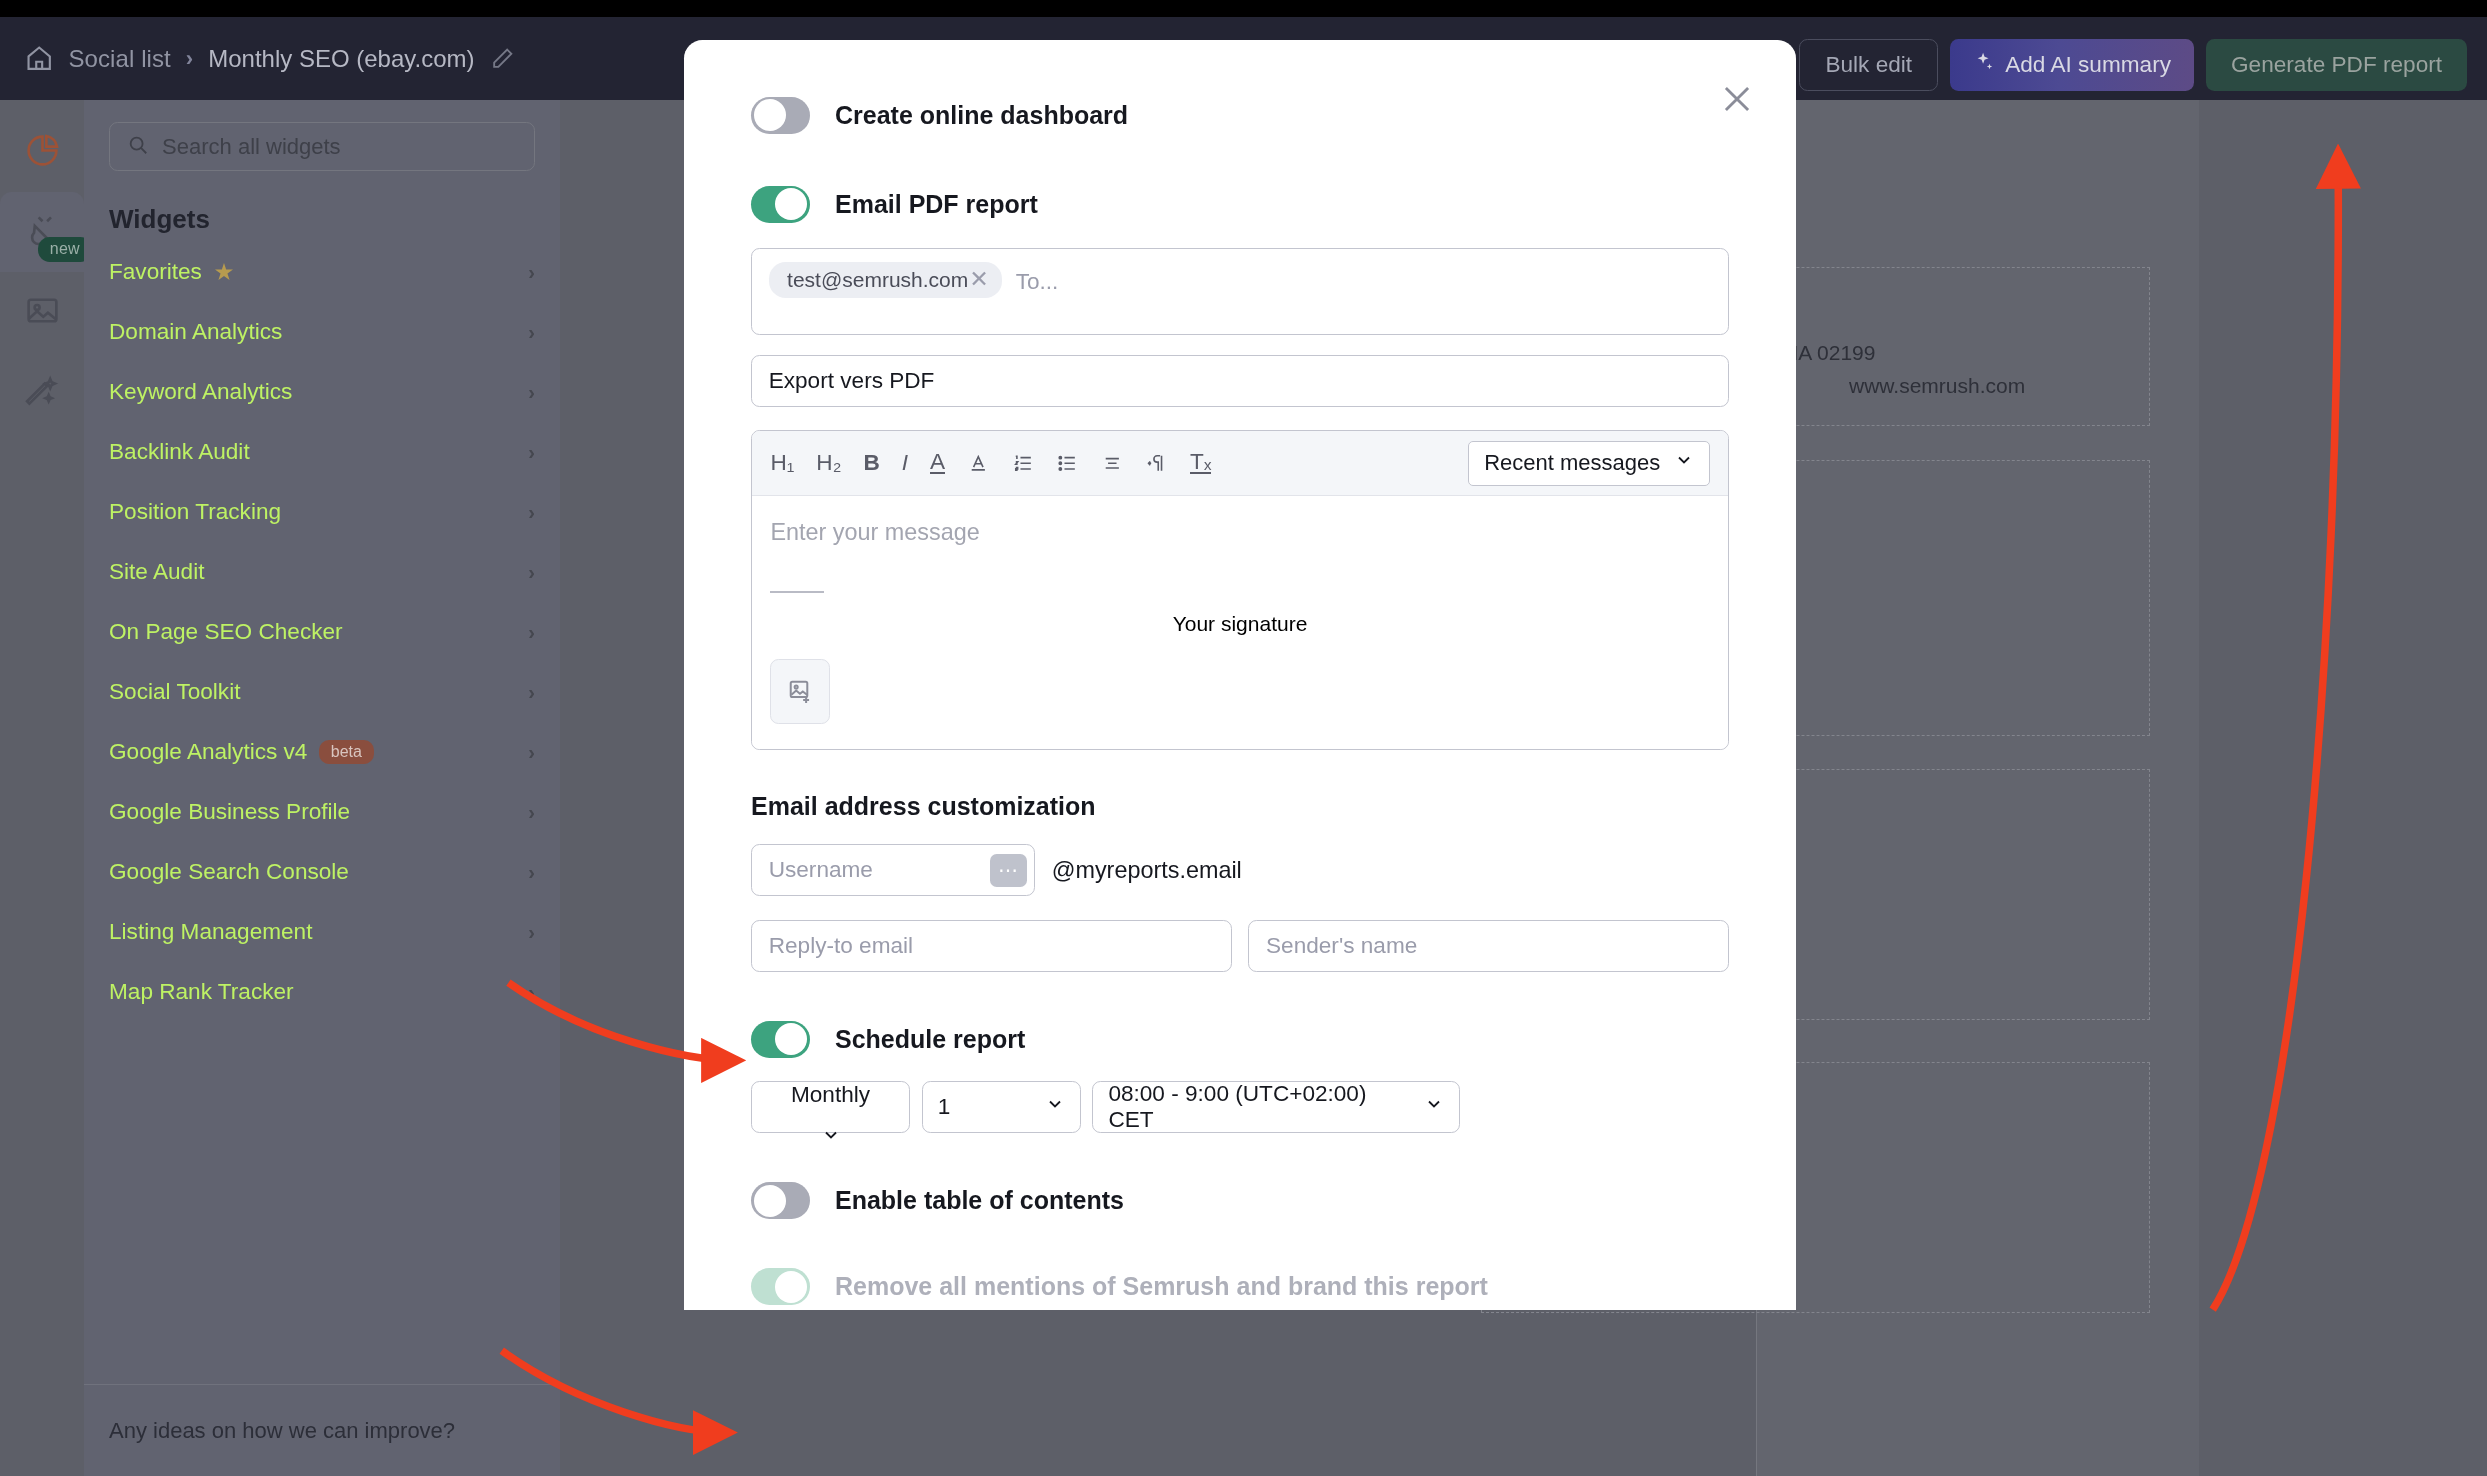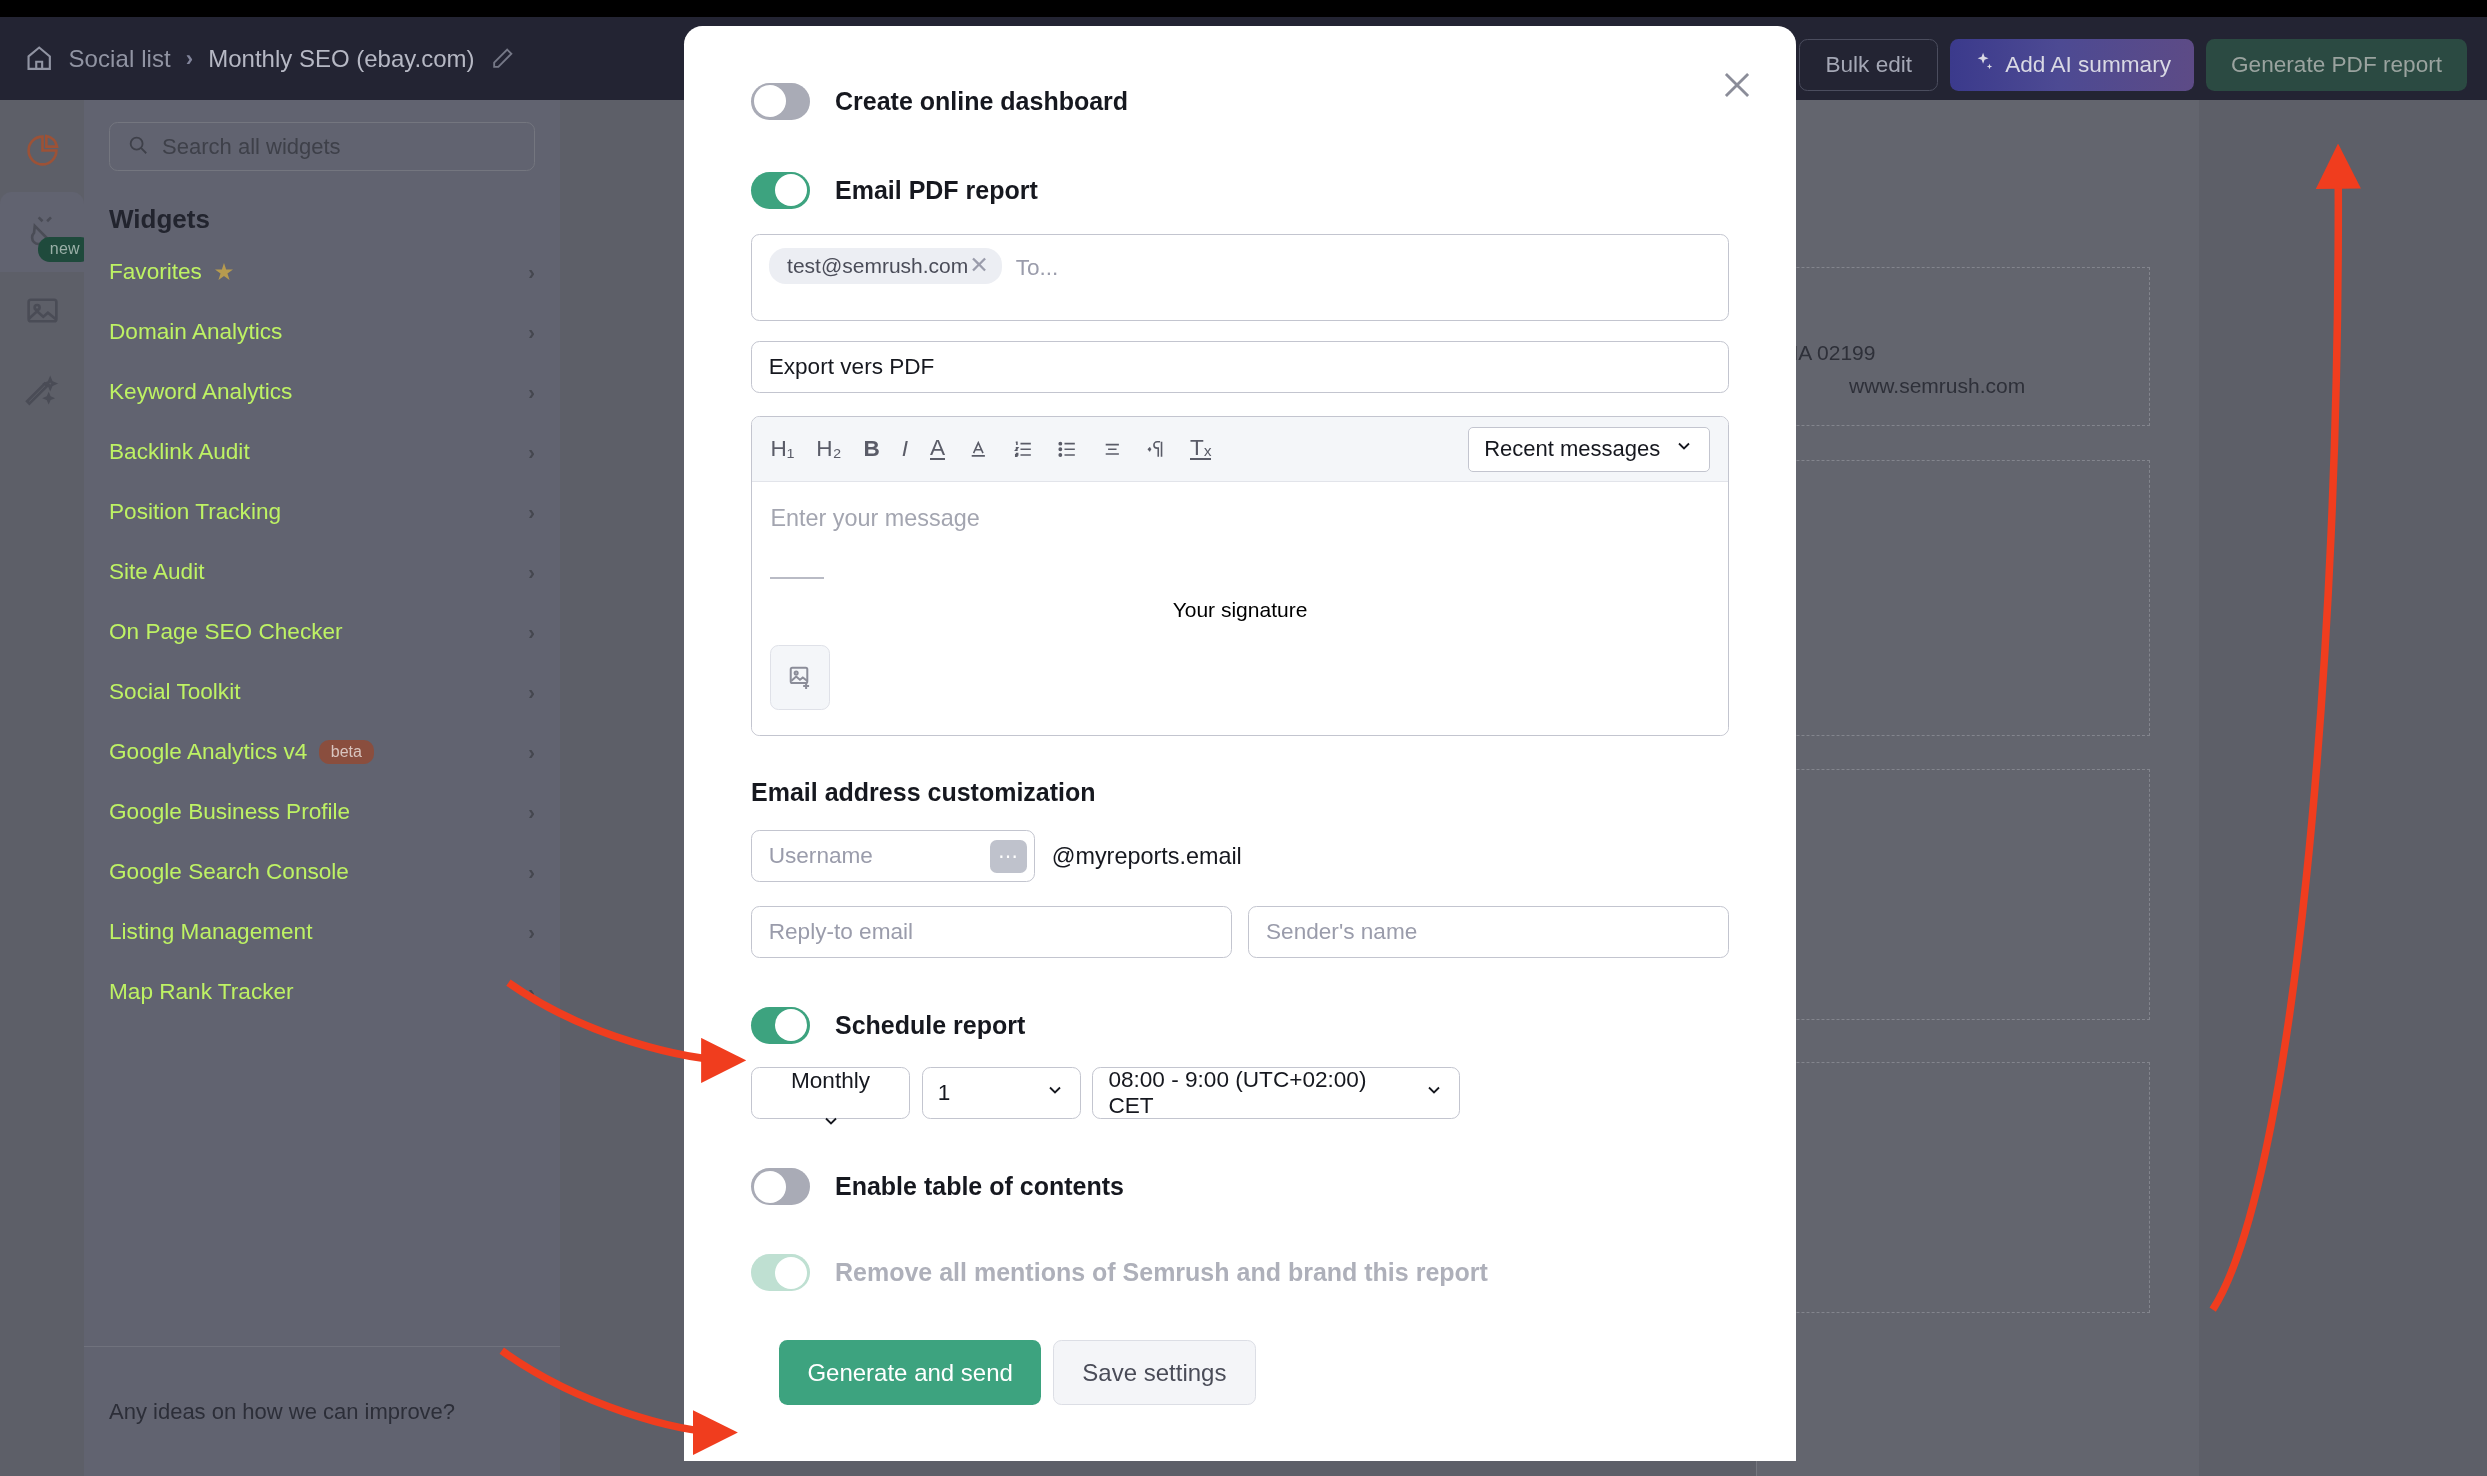--- a/index.html
+++ b/index.html
@@ -80,41 +80,41 @@
   }
   .witem-left { display: flex; align-items: center; gap: 11.7px; }
   .witem-label { color: #bef264; font-size: 22.6px; }
   .star { color: #b79b4f; font-size: 23.4px; }
   .beta {
     background: #8a4e3e; color: #d9c5bf; font-size: 16px; border-radius: 10px; padding: 3.3px 11.7px;
   }
   .chev { color: #45474f; font-size: 20px; font-weight: 600; }
   .sidebar-foot {
     position: absolute; bottom: 0; left: 0; width: 100%; border-top: 0.8px solid #70727d;
-    padding: 52px 25px; color: #2c2e38; font-size: 22px;
+    padding: 33px 25px; color: #2c2e38; font-size: 22px;
   }
 
   
   .canvas { position: absolute; top: 100px; left: 560px; width: 1927px; height: 1377px; background: #5d5f68; }
   .page-card {
     position: absolute; left: 1196px; top: 0; width: 443px; height: 1377px;
     background: #63656e; border-left: 0.8px solid #75777f;
   }
   .dash-block { position: absolute; border: 1.7px dashed #83858d; }
   .addr { position: absolute; color: #2e3039; font-size: 21px; }
   .metric-label { position: absolute; color: #2e3039; font-size: 23.4px; }
   .metric-val { position: absolute; color: #16181f; font-size: 43px; font-weight: 700; }
   .metric-chip {
     position: absolute; background: #6f2f32; color: #c9a2a4; font-size: 20px;
     padding: 3.3px 10px; border-radius: 4.2px;
   }
 
   
   .modal {
-    position: absolute; left: 684px; top: 26px; width: 1112px; height: 1435px;
+    position: absolute; left: 684px; top: 40px; width: 1112px; height: 1270px;
     background: #fff; border-radius: 18.4px 18.4px 0 0; overflow: hidden;
   }
   .modal-inner { padding: 50px 67px 0 67px; }
   .close-x {
     position: absolute; right: 40px; top: 40px; width: 38px; height: 38px;
     cursor: pointer; color: #8b8d99;
   }
 
   .toggle-row { display: flex; align-items: center; gap: 25px; }
   .toggle {

